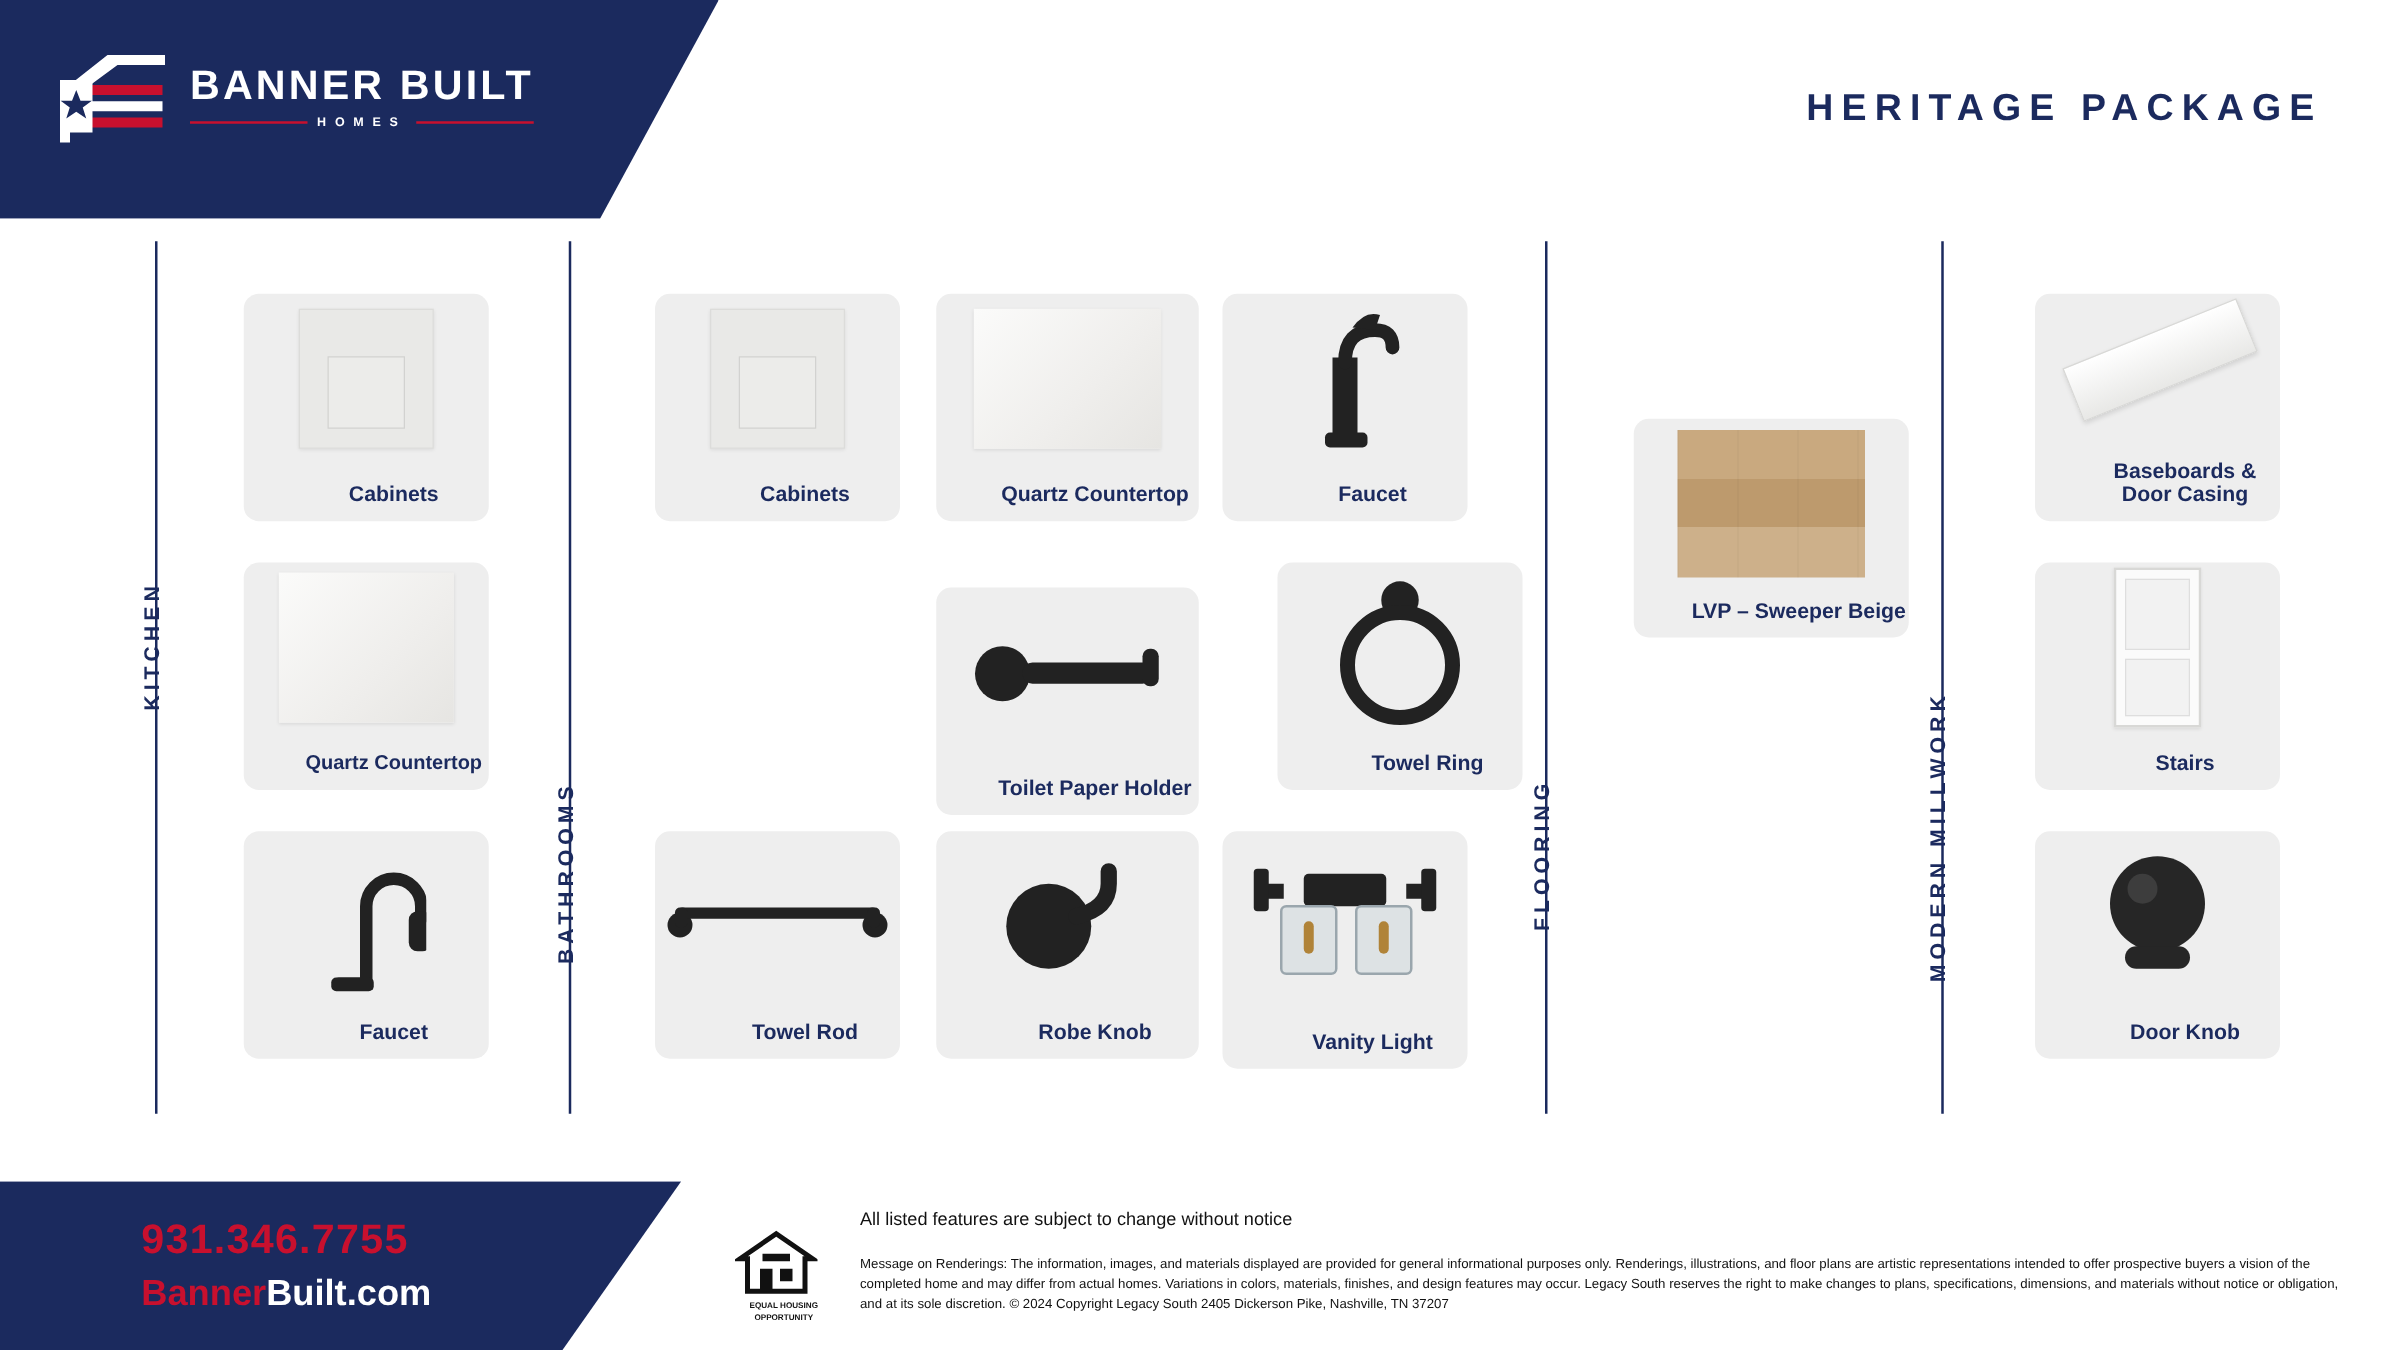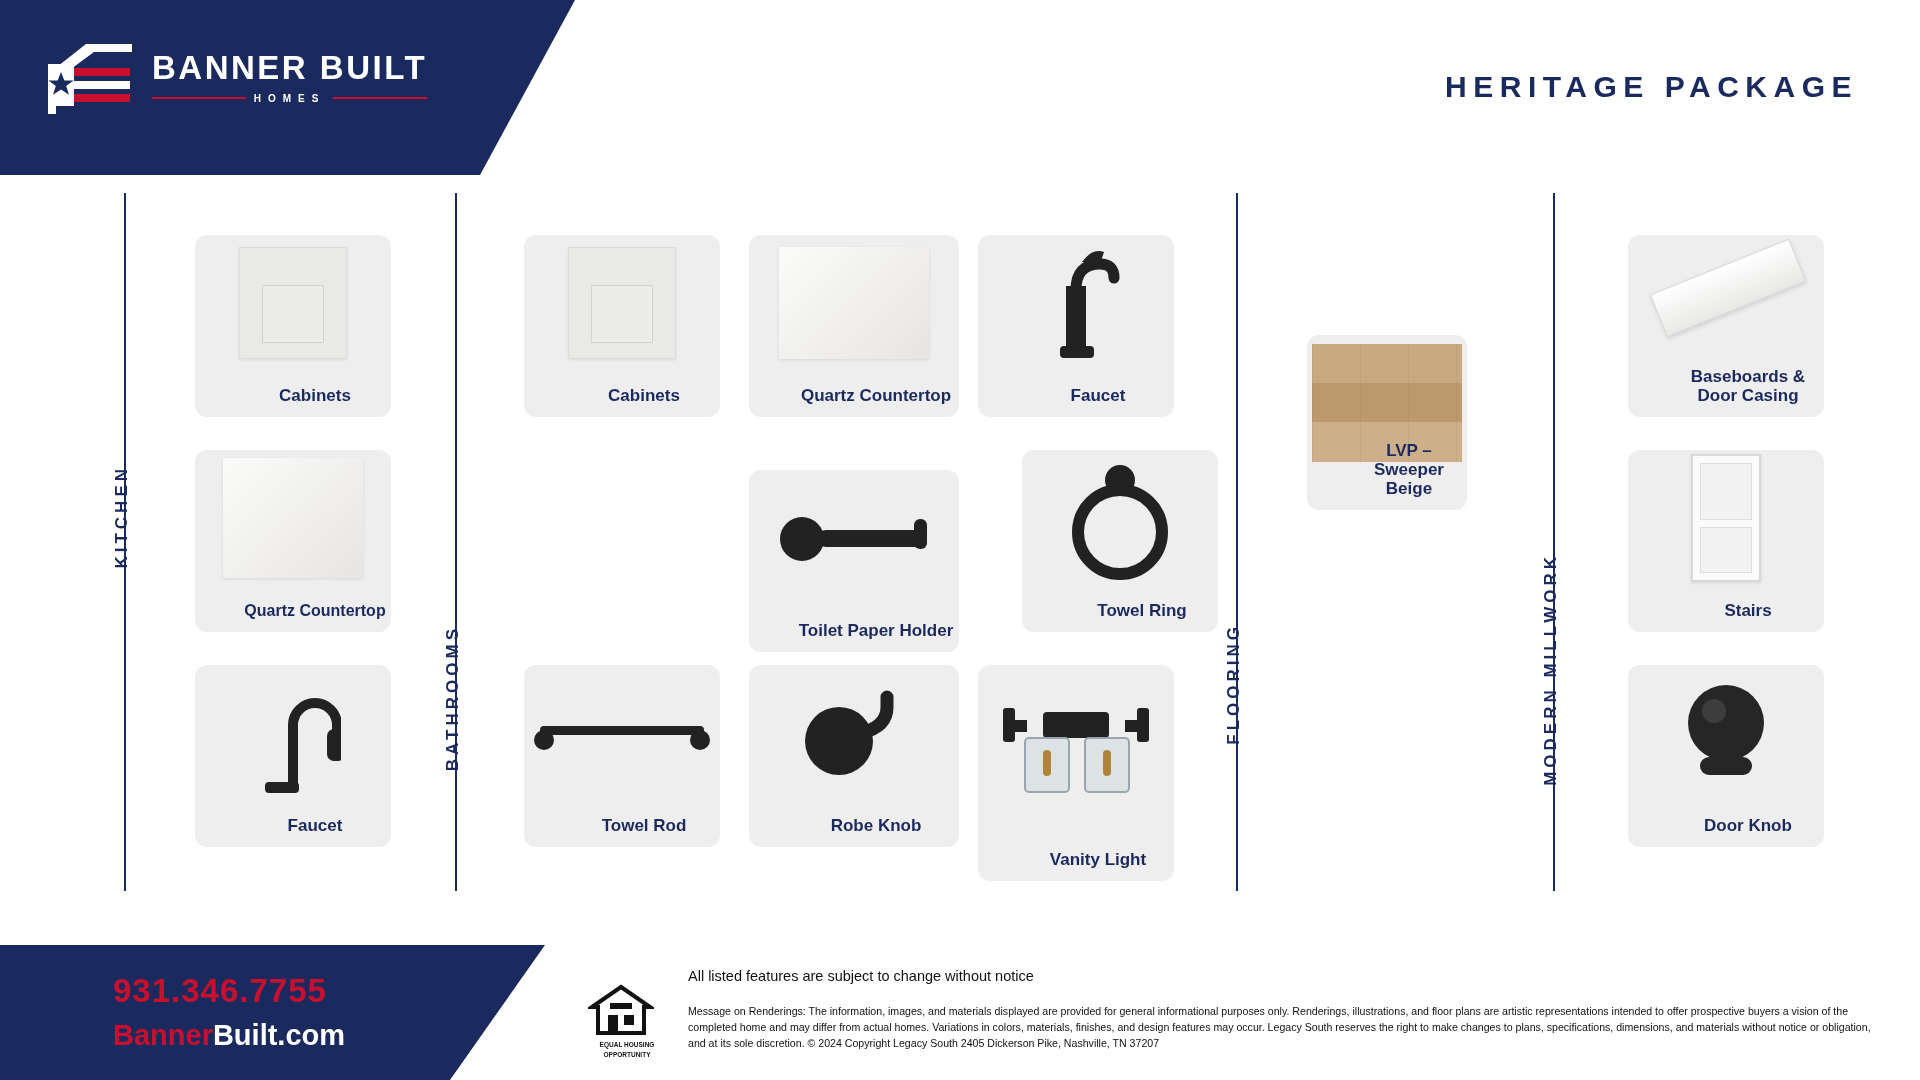--- a/index.html
+++ b/index.html
@@ -369,41 +369,41 @@
   <div class="tile" style="left:749px; top:490px; width:210px; height:182px;">
     <div class="tile-img">
       <svg width="130" height="96" viewBox="0 0 130 96">
         <circle cx="50" cy="56" r="34" fill="#222"></circle>
         <path d="M72 48 q26 -6 26 -26 v-10" stroke="#222" stroke-width="13" fill="none" stroke-linecap="round"></path>
       </svg>
     </div>
     <div class="tile-label">Robe Knob</div>
   </div>
 
-  <div class="tile" style="left:978px; top:490px; width:196px; height:216px;">
+  <div class="tile" style="left:978px; top:490px; width:196px; height:190px;">
     <div class="tile-img">
       <svg width="170" height="104" viewBox="0 0 170 104">
         <rect x="52" y="14" width="66" height="26" rx="4" fill="#222"></rect>
         <rect x="22" y="22" width="14" height="12" fill="#222"></rect>
         <rect x="134" y="22" width="14" height="12" fill="#222"></rect>
         <rect x="12" y="10" width="12" height="34" rx="3" fill="#222"></rect>
         <rect x="146" y="10" width="12" height="34" rx="3" fill="#222"></rect>
         <rect x="34" y="40" width="44" height="54" rx="4" fill="rgba(200,210,215,.45)" stroke="#9aa6ad" stroke-width="2"></rect>
         <rect x="94" y="40" width="44" height="54" rx="4" fill="rgba(200,210,215,.45)" stroke="#9aa6ad" stroke-width="2"></rect>
         <rect x="52" y="52" width="8" height="26" rx="4" fill="#b08338"></rect>
         <rect x="112" y="52" width="8" height="26" rx="4" fill="#b08338"></rect>
       </svg>
     </div>
     <div class="tile-label">Vanity Light</div>
   </div>
 
   <div class="divider" style="left:1236px; top:18px; height:698px;"></div>
   <div class="section-label" style="left:1224px; top:448px;">FLOORING</div>
 
-  <div class="tile" style="left:1307px; top:160px; width:160px; height:175px;">
+  <div class="tile" style="left:1307px; top:160px; width:220px; height:175px;">
     <div class="tile-img" style="height:calc(100% - 40px);">
         <div class="lvp"></div>
       </div>
     <div class="tile-label">LVP – Sweeper Beige</div>
   </div>
 
 
   <div class="divider" style="left:1553px; top:18px; height:698px;"></div>
   <div class="section-label" style="left:1541px; top:378px;">MODERN MILLWORK</div>
 

